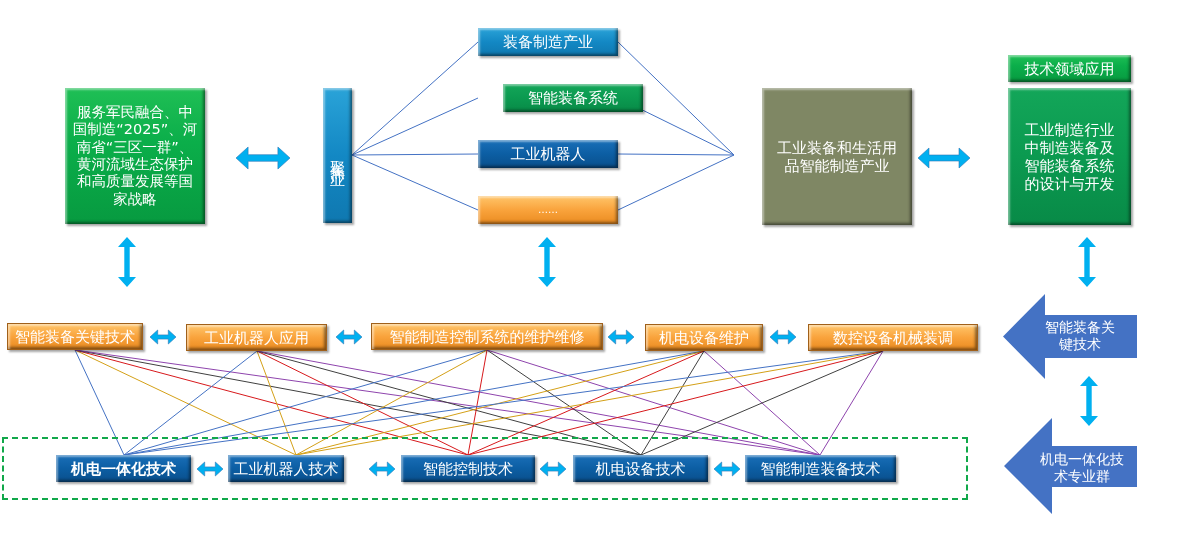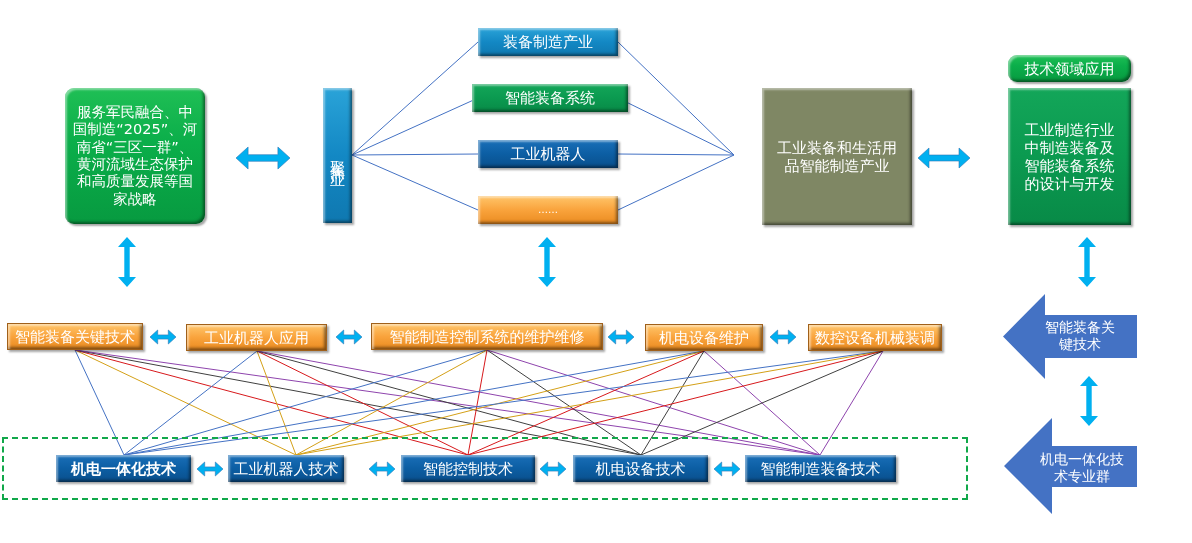--- a/index.html
+++ b/index.html
@@ -1,21 +1,21 @@
 <!DOCTYPE html>
 <html><head>
 <meta charset="utf-8">
 <style>
   html, body { margin:0; padding:0; background:#ffffff; }
   body { width:1192px; height:543px; position:relative; overflow:hidden;
          font-family:"DejaVu Sans","Liberation Sans",sans-serif; }
   .box { position:absolute; color:#fff; display:flex; align-items:center; justify-content:center;
          text-align:center; box-sizing:border-box; line-height:1.2; }
   .bevel { box-shadow: inset 2px 2px 2px rgba(255,255,255,0.45), inset -2px -2px 3px rgba(0,0,0,0.45), 2px 2px 2px rgba(0,0,0,0.35); }
-  .green { background:linear-gradient(#1fbf55,#0bae4a 40%,#079a40);border-radius:9px; }
+  .green { background:linear-gradient(#1fbf55,#0bae4a 40%,#079a40); }
   .green2 { background:linear-gradient(#13a659,#0b9a50 50%,#088a47); }
   .cyanblue { background:linear-gradient(#2aa3d8,#1388c4 50%,#0f78b0); }
   .darkblue { background:linear-gradient(#1a6fb8,#0c5ea3 50%,#0a4f8c); }
   .orange { background:linear-gradient(#ffc56a,#f9a33c 50%,#ea8b20); }
   .olive { background:#7f8764; }
   .ob { border:1px solid #a0601a; }
   svg.layer { position:absolute; left:0; top:0; }
   #dashbox { position:absolute; left:2px; top:437px; width:966px; height:63px; border:2px dashed #11a84a; box-sizing:border-box; }
   .vtext { writing-mode:vertical-rl; text-orientation:upright; letter-spacing:4px; }
 </style>
@@ -62,21 +62,21 @@
   <span>服务军民融合、中国制造“2025”、河南省“三区一群”、黄河流域生态保护和高质量发展等国家战略</span>
 </div>
 
 <div class="box cyanblue bevel" style="left:323px;top:88px;width:29px;height:135px;font-size:15px;">
   <span class="vtext">聚焦产业</span>
 </div>
 
 <div class="box cyanblue bevel" style="left:478px;top:28px;width:140px;height:28px;font-size:15px;">
   <span>装备制造产业</span>
 </div>
-<div class="box green2 bevel" style="left:472px;top:84px;width:156px;height:28px;font-size:15px;">
+<div class="box green2 bevel" style="left:503px;top:84px;width:140px;height:28px;font-size:15px;">
   <span>智能装备系统</span>
 </div>
 <div class="box darkblue bevel" style="left:478px;top:140px;width:140px;height:28px;font-size:15px;">
   <span>工业机器人</span>
 </div>
 <div class="box orange bevel" style="left:478px;top:196px;width:140px;height:28px;font-size:10px;">
   <span>……</span>
 </div>
 
 <div class="box olive bevel" style="left:734px;top:88px;width:150px;height:137px;font-size:15px;padding:0 8px;margin-left:28px;">
@@ -95,21 +95,21 @@
 </div>
 <div class="box orange bevel ob" style="left:186px;top:324px;width:141px;height:27px;font-size:15px;">
   <span>工业机器人应用</span>
 </div>
 <div class="box orange bevel ob" style="left:371px;top:323px;width:232px;height:27px;font-size:15px;justify-content:center;">
   <span>智能制造控制系统的维护维修</span>
 </div>
 <div class="box orange bevel ob" style="left:645px;top:324px;width:118px;height:27px;font-size:15px;">
   <span>机电设备维护</span>
 </div>
-<div class="box orange bevel ob" style="left:808px;top:324px;width:134px;height:27px;font-size:15px;">
+<div class="box orange bevel ob" style="left:808px;top:324px;width:170px;height:27px;font-size:15px;">
   <span>数控设备机械装调</span>
 </div>
 
 <div id="dashbox"></div>
 
 <div class="box darkblue bevel" style="left:56px;top:455px;width:135px;height:27px;font-size:15px;font-weight:bold;">
   <span>机电一体化技术</span>
 </div>
 <div class="box darkblue bevel" style="left:228px;top:455px;width:116px;height:27px;font-size:15px;">
   <span>工业机器人技术</span>

